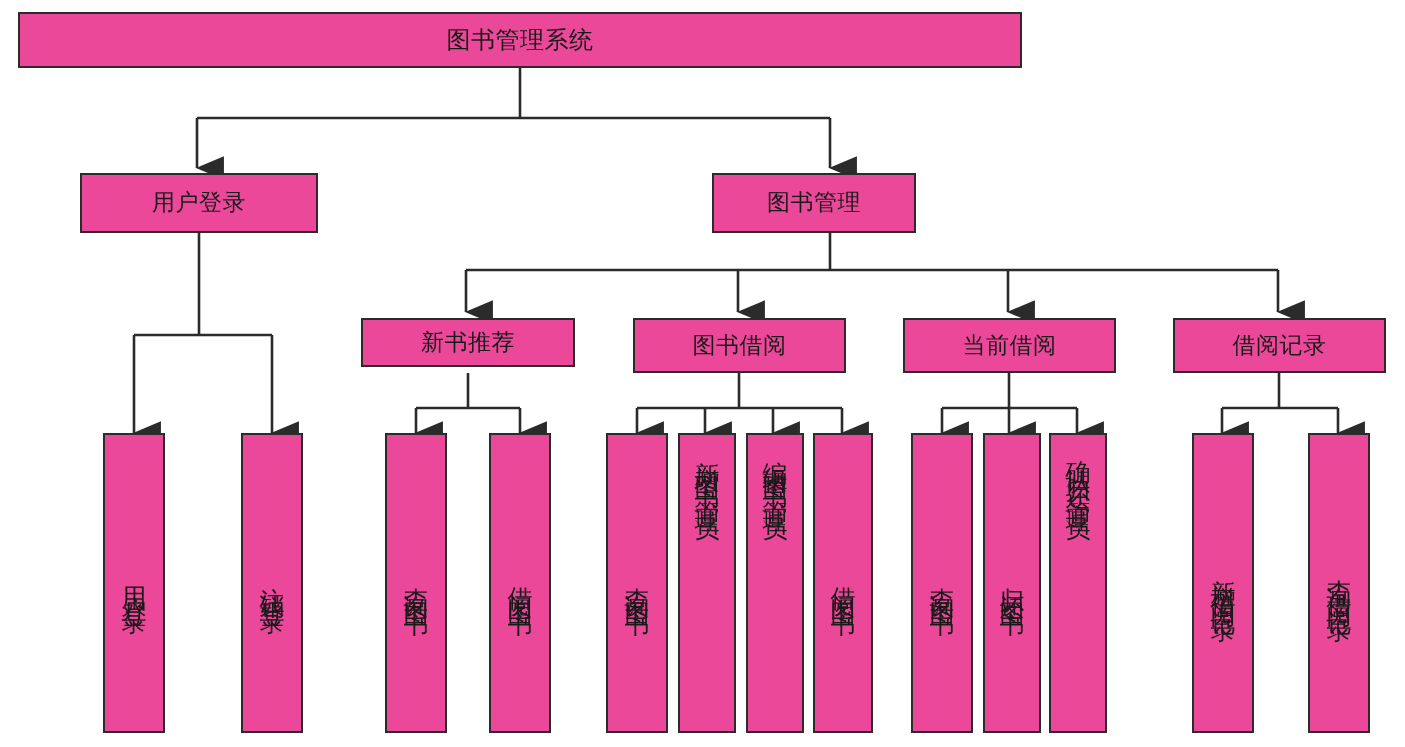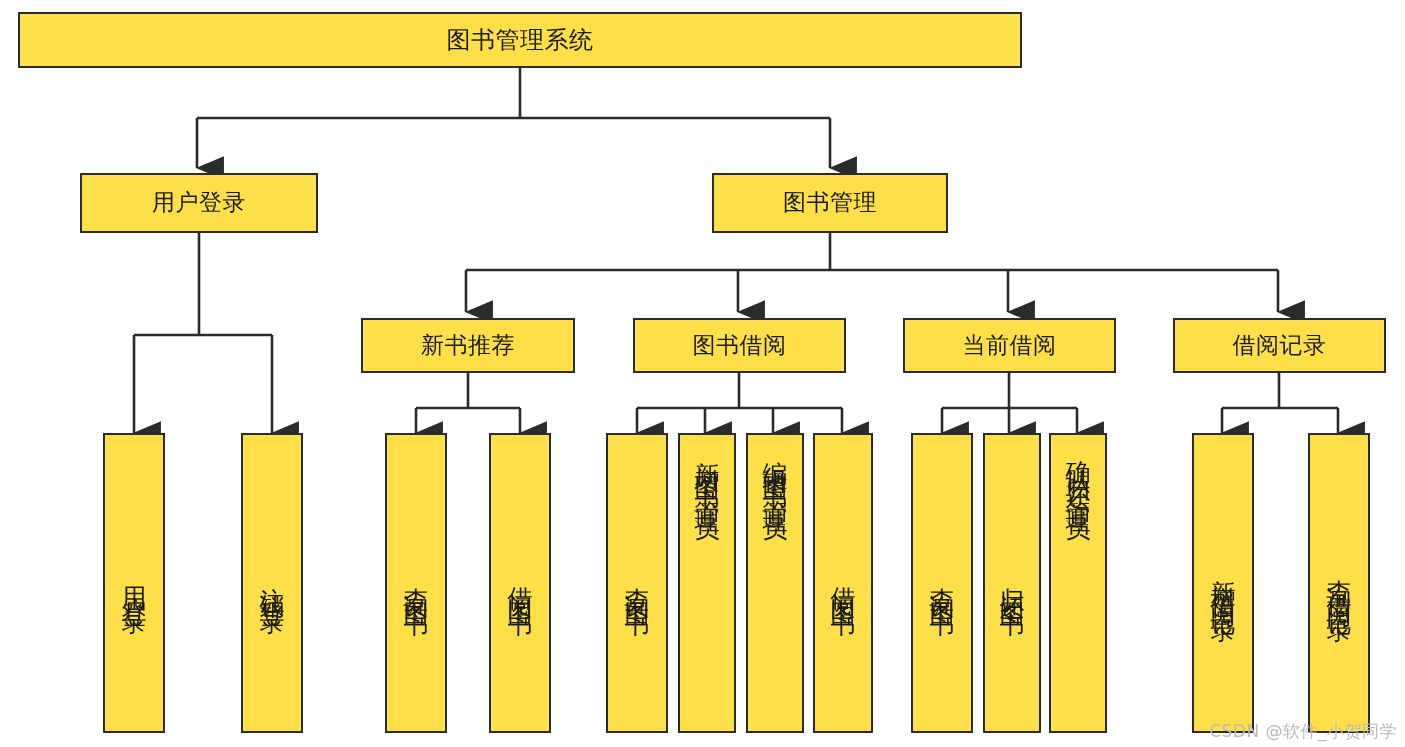--- a/index.html
+++ b/index.html
@@ -17,21 +17,21 @@
   }
   svg#wires{
     position:absolute;
     left:0; top:0;
     width:1405px; height:747px;
     pointer-events:none;
   }
   .node{
     position:absolute;
     box-sizing:border-box;
-    background:#fde047;
+    background:#ec4899;
     border:2.5px solid #2b2b2b;
     display:flex;
     align-items:center;
     justify-content:center;
     overflow:hidden;
   }
   .node .label{
     display:block;
     text-align:center;
     line-height:1.12;
@@ -139,25 +139,25 @@
   </svg>
 
   <div class="node horiz root" style="left:18px; top:12px; width:1004px; height:56px;">
     <span class="label">图书管理系统</span>
   </div>
 
   <div class="node horiz" style="left:80px; top:173px; width:238px; height:60px;">
     <span class="label">用户登录</span>
   </div>
 
-  <div class="node horiz" style="left:712px; top:173px; width:236px; height:60px;">
+  <div class="node horiz" style="left:712px; top:173px; width:204px; height:60px;">
     <span class="label">图书管理</span>
   </div>
 
-  <div class="node horiz" style="left:361px; top:318px; width:214px; height:55px;">
+  <div class="node horiz" style="left:361px; top:318px; width:214px; height:49px;">
     <span class="label">新书推荐</span>
   </div>
 
   <div class="node horiz" style="left:903px; top:318px; width:213px; height:55px;">
     <span class="label">当前借阅</span>
   </div>
 
   <div class="node horiz" style="left:633px; top:318px; width:213px; height:55px;">
     <span class="label">图书借阅</span>
   </div>
@@ -211,15 +211,14 @@
   </div>
 
   <div class="node vert center-text" style="left:1192px; top:433px; width:62px; height:300px;">
     <span class="label">新增借阅记录</span>
   </div>
 
   <div class="node vert center-text" style="left:1308px; top:433px; width:62px; height:300px;">
     <span class="label">查询借阅记录</span>
   </div>
 
-  <div class="watermark">CSDN @软件_小贺同学</div>
 
 </div>
 
 </body></html>

